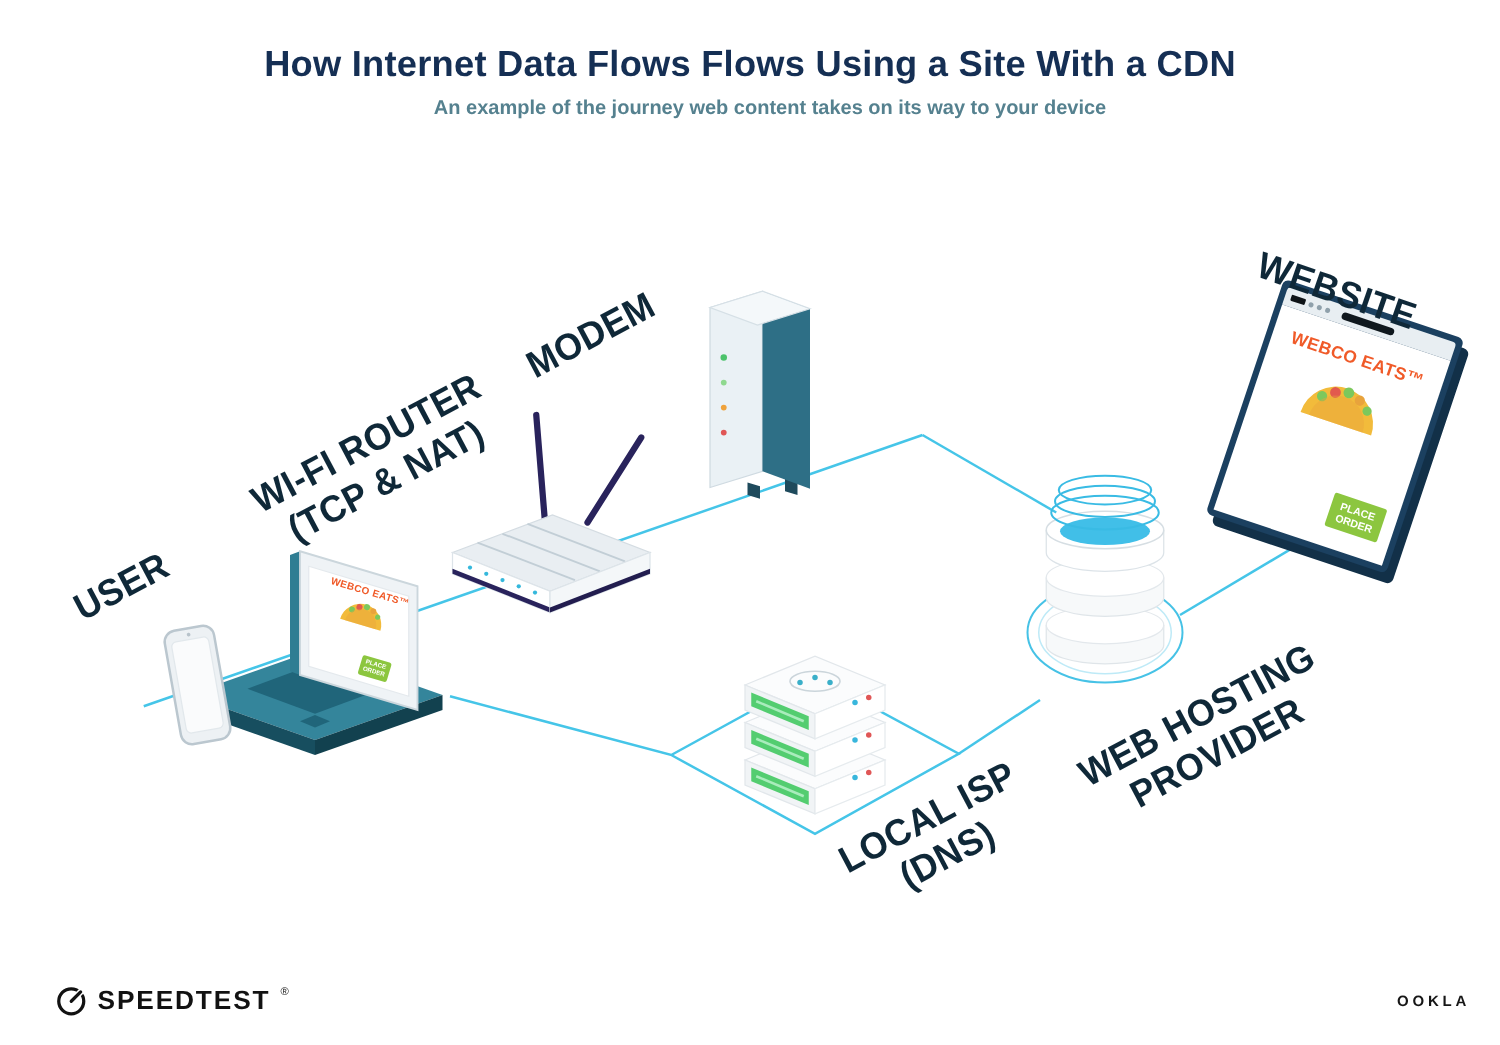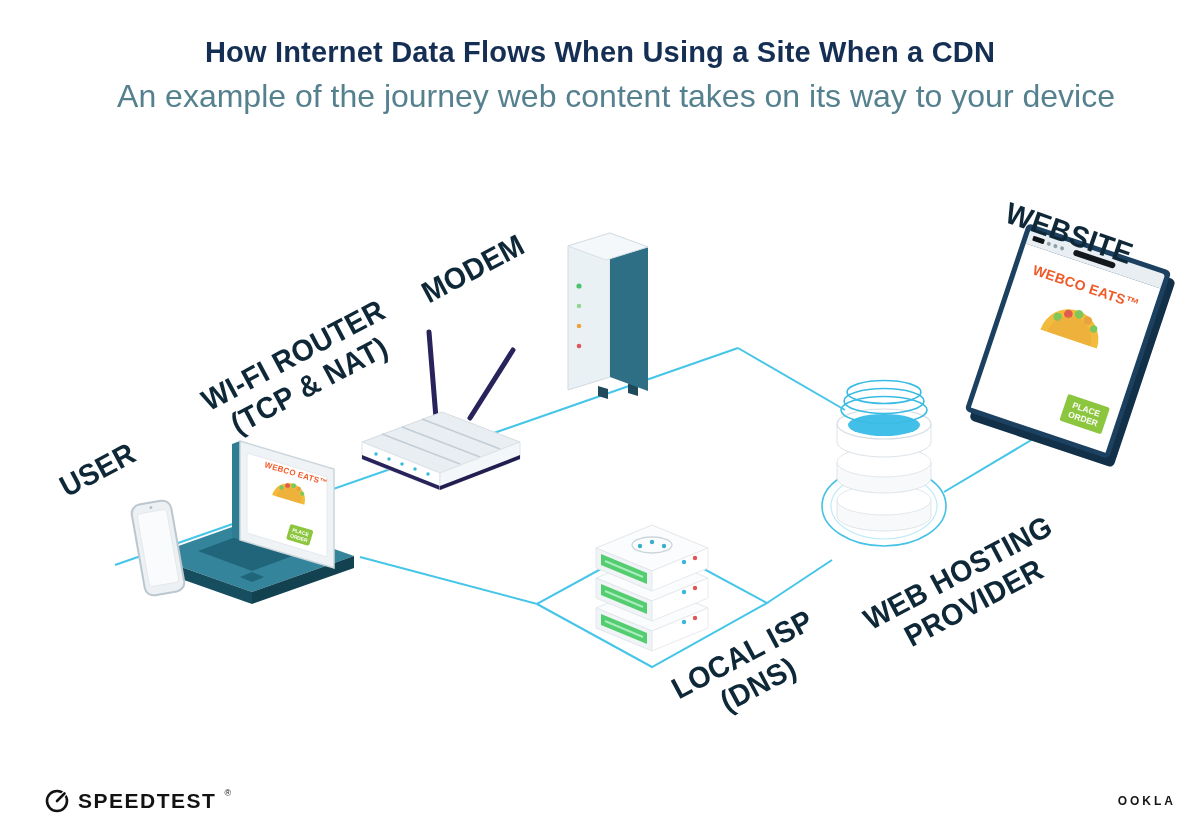--- a/index.html
+++ b/index.html
@@ -5,21 +5,21 @@
   * { margin:0; padding:0; box-sizing:border-box; }
   html,body { background:#ffffff; }
   body { font-family:"Liberation Sans", sans-serif; }
 
   .canvas { position:relative; width:1200px; height:836px; background:#ffffff; overflow:hidden; }
 
   .scene-svg { position:absolute; left:0; top:0; width:1200px; height:836px; z-index:1; }
 
   .header { position:absolute; top:36px; left:0; width:100%; text-align:center; z-index:3; }
   .title { font-size:29px; font-weight:700; color:#152F54; letter-spacing:0.2px; }
-  .subtitle { margin-top:9px; font-size:32px; font-weight:400; color:#55818F;margin-left:32px; }
+  .subtitle { margin-top:9px; font-size:16px; font-weight:700; color:#55818F;margin-left:32px; }
 
   .iso-label { position:absolute; z-index:4; font-weight:700; color:#0F2838;
                font-size:30px; line-height:1.12; letter-spacing:0.4px;
                transform-origin:left top; white-space:nowrap; }
   .iso-label .line { display:block; }
   .iso-label.centered { text-align:center; }
   .rot-l { transform: rotate(-28deg) scaleX(0.95); }
   .rot-r { transform: rotate(19deg) scaleX(0.95); }
 
   
@@ -176,21 +176,21 @@
       <ellipse cx="884" cy="425" rx="36" ry="11" fill="#41BFE8"></ellipse>
       <g fill="none" stroke="#39BBE4" stroke-width="1.6">
         <ellipse cx="884" cy="392" rx="37" ry="11.5"></ellipse>
         <ellipse cx="884" cy="401" rx="40" ry="12.5"></ellipse>
         <ellipse cx="884" cy="410" rx="43" ry="13.5"></ellipse>
       </g>
     </g>
   </svg>
 
   <header class="header">
-    <div class="title">How Internet Data Flows When Using a Site When a CDN</div>
+    <div class="title">How Internet Data Flows Flows Using a Site With a CDN</div>
     <div class="subtitle">An example of the journey web content takes on its way to your device</div>
   </header>
 
   <div class="iso-label rot-l" style="left:54px; top:474px;">USER</div>
 
   <div class="iso-label rot-l centered" style="left:196px; top:388px;">
     <span class="line">WI-FI ROUTER</span>
     <span class="line">(TCP &amp; NAT)</span>
   </div>
 

